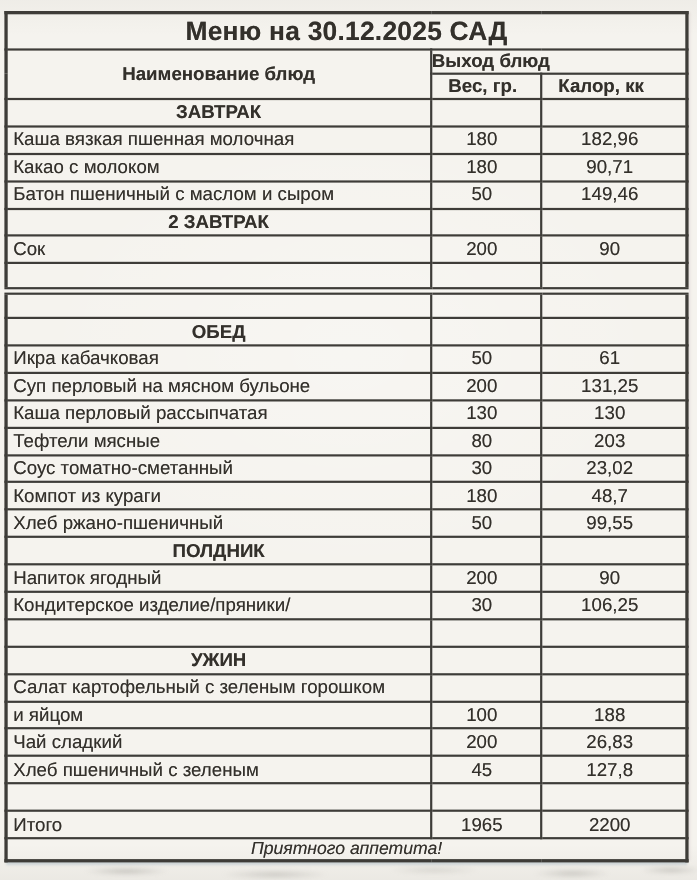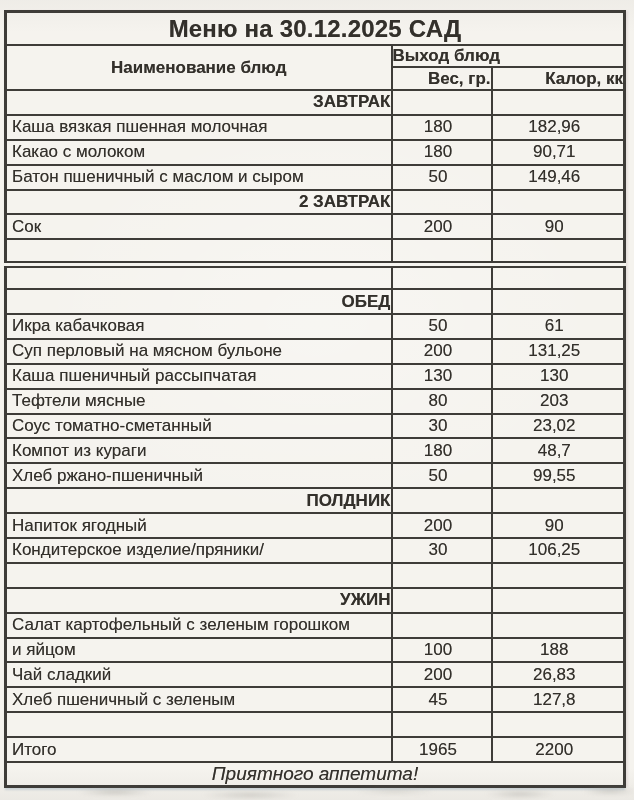--- a/index.html
+++ b/index.html
@@ -47,31 +47,31 @@
     font-size: 24px;
     font-weight: bold;
     text-align: center;
     letter-spacing: .2px;
   }
   tr.head-row-1 th, tr.head-row-2 th { font-weight: bold; }
   tr.head-row-1 { height: 22px; padding-left: 46px; }
   tr.head-row-2 { height: 23px; }
   th.h-name { text-align: center; }
   th.h-group { text-align: left; }
-  th.h-weight, th.h-cal { text-align: right; padding-left: 5px; }
+  th.h-weight, th.h-cal { text-align: left; padding-left: 15px; }
   tbody tr { height: 24.9px; }
   td.name  { text-align: left;  padding-left: 5px; padding-right: 3px; }
   td.num   { text-align: center; padding-right: 7px; }
-  td.sec   { text-align: right; font-weight: bold; }
+  td.sec   { text-align: center; font-weight: bold; }
   tr.double-rule td { border-bottom: 7px double var(--line, #3e3c38); }
   tfoot tr { height: 19px; }
   tfoot td {
     text-align: center;
     font-style: italic;
-    font-size: 19px;
+    font-size: 16px;
     font-family: "Liberation Sans", sans-serif;
   }
   
   .smudge {
     position: absolute; left: 0; top: 785px; width: 634px; height: 15px;
     background:
       radial-gradient(55px 5px at 115px 7px,  rgba(148,146,140,.50), transparent 70%),
       radial-gradient(70px 6px at 250px 10px, rgba(148,146,140,.38), transparent 70%),
       radial-gradient(60px 5px at 395px 6px,  rgba(158,156,148,.32), transparent 70%),
       radial-gradient(50px 6px at 520px 9px,  rgba(148,146,140,.40), transparent 70%),
@@ -154,21 +154,21 @@
         <td class="name">Икра кабачковая</td>
         <td class="num">50</td>
         <td class="num">61</td>
       </tr>
       <tr>
         <td class="name">Суп перловый на мясном бульоне</td>
         <td class="num">200</td>
         <td class="num">131,25</td>
       </tr>
       <tr>
-        <td class="name">Каша пшеничный рассыпчатая</td>
+        <td class="name">Каша перловый рассыпчатая</td>
         <td class="num">130</td>
         <td class="num">130</td>
       </tr>
       <tr>
         <td class="name">Тефтели мясные</td>
         <td class="num">80</td>
         <td class="num">203</td>
       </tr>
       <tr>
         <td class="name">Соус томатно-сметанный</td>

